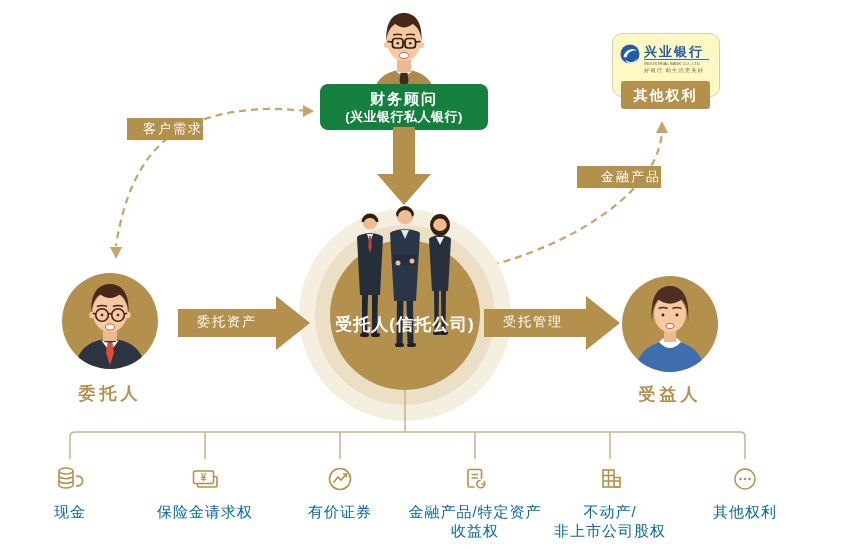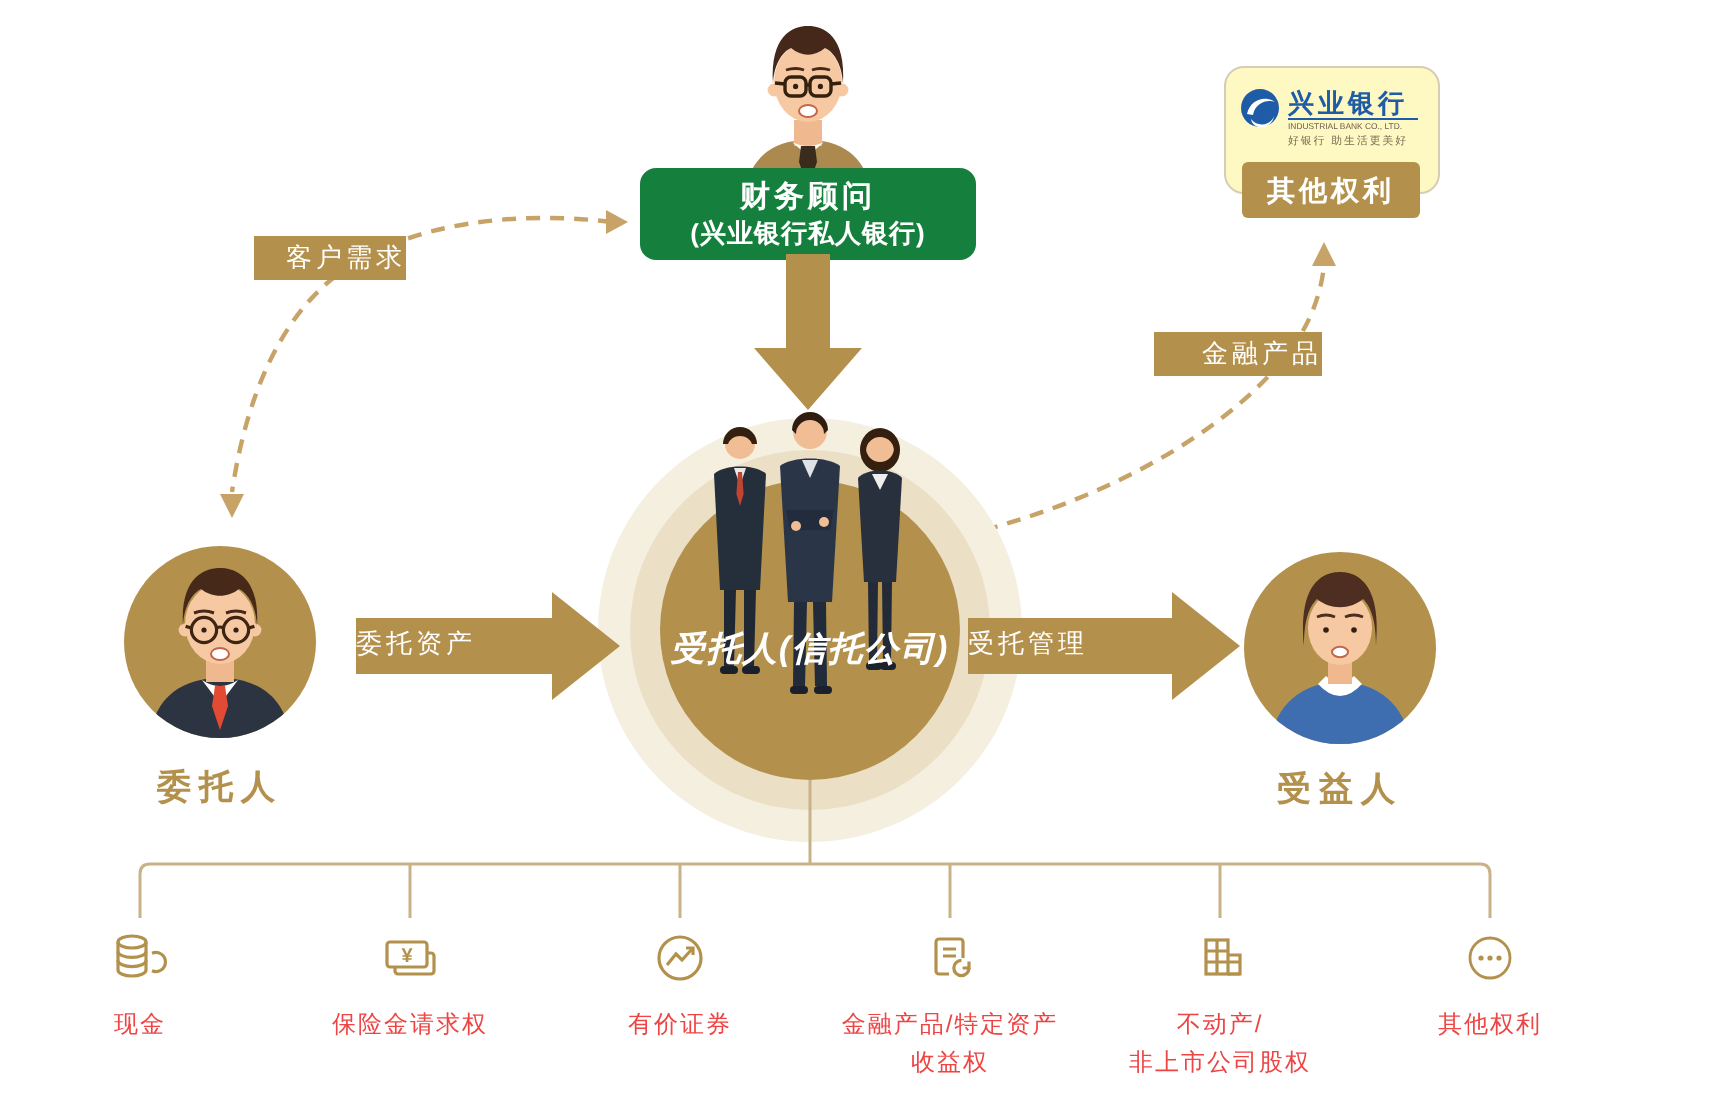--- a/index.html
+++ b/index.html
@@ -11,21 +11,21 @@
   
   #connectors{left:0;top:0;z-index:1;}
   #tree{left:0;top:0;z-index:10;}
   
   .circle{border-radius:50%;}
   #outer-circle{left:299px;top:209px;width:212px;height:212px;background:#F5EFE0;z-index:2;}
   #mid-circle{left:315px;top:225px;width:180px;height:180px;background:#EBDFC6;z-index:3;}
   #inner-circle{left:330px;top:240px;width:150px;height:150px;background:#B3914D;z-index:4;}
   #trustee-people{left:340px;top:203px;z-index:5;}
   #trustee-label{left:310px;top:313px;width:190px;text-align:center;color:#fff;
-    font-size:17px;font-weight:700;letter-spacing:1px;z-index:6;font-style:italic;}
+    font-size:17px;font-weight:700;letter-spacing:1px;z-index:6;}
   
   #advisor-figure{left:344px;top:4px;z-index:5;}
   #advisor-box{left:320px;top:84px;width:168px;height:46px;background:#15803d;border-radius:8px;
     color:#fff;text-align:center;z-index:6;padding-top:5px;box-sizing:border-box;}
   #advisor-box .l1{font-size:15px;font-weight:700;letter-spacing:2px;line-height:19px;}
   #advisor-box .l2{font-size:13px;font-weight:600;letter-spacing:0.5px;line-height:17px;}
   #big-down-arrow{left:374px;top:127px;z-index:6;}
   
   #bank-box{left:612px;top:33px;width:108px;height:64px;background:#fef9c3;border:1.5px solid #D9CCB4;
     border-radius:10px;z-index:6;box-sizing:border-box;}
@@ -42,25 +42,25 @@
   #beneficiary-circle{left:622px;top:276px;}
   .node-label{width:140px;text-align:center;color:#B3914D;font-size:17px;font-weight:600;
     letter-spacing:4px;z-index:6;}
   #principal-label{left:40px;top:382px;}
   #beneficiary-label{left:600px;top:383px;}
   
   .block-arrow{z-index:6;}
   #entrusted-arrow{left:178px;top:294px;width:134px;height:58px;}
   #management-arrow{left:484px;top:294px;width:138px;height:58px;}
   .block-arrow svg{position:absolute;left:0;top:0;}
-  .block-arrow .arrow-label{position:absolute;top:19px;width:98px;text-align:left;color:#fff;
+  .block-arrow .arrow-label{position:absolute;top:19px;width:98px;text-align:center;color:#fff;
     font-size:13px;letter-spacing:2px;}
   
   .asset{top:464px;width:140px;text-align:center;z-index:6;}
-  .asset .asset-label{margin-top:4px;color:#ef4444;font-size:12px;letter-spacing:1px;line-height:19px;}
+  .asset .asset-label{margin-top:4px;color:#0369a1;font-size:15px;letter-spacing:1px;line-height:19px;}
   #asset-0{left:0px;}  #asset-1{left:135px;} #asset-2{left:270px;}
   #asset-3{left:405px;} #asset-4{left:540px;} #asset-5{left:675px;}
 </style>
 </head>
 <body>
 
 <div id="stage">
 
   <svg id="connectors" class="abs" width="864" height="550">
     <g stroke="#C7A368" stroke-width="2.2" fill="none" stroke-dasharray="7 5">

